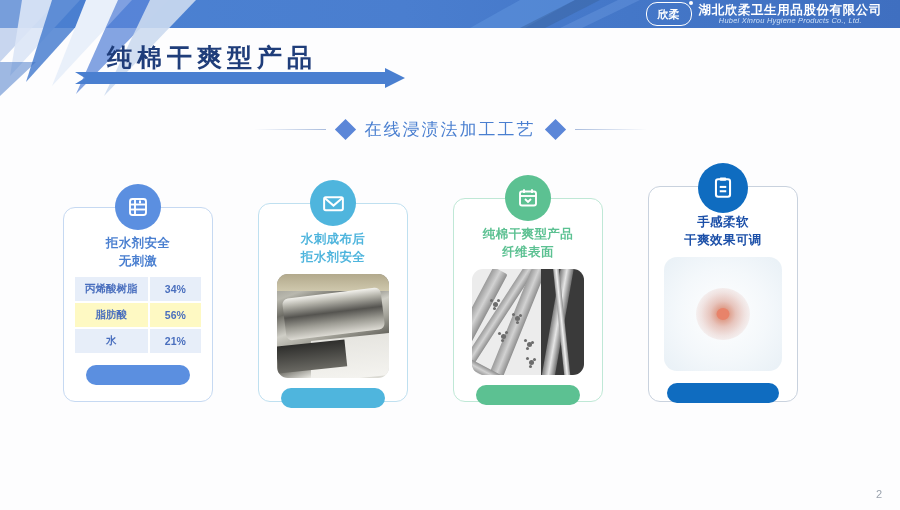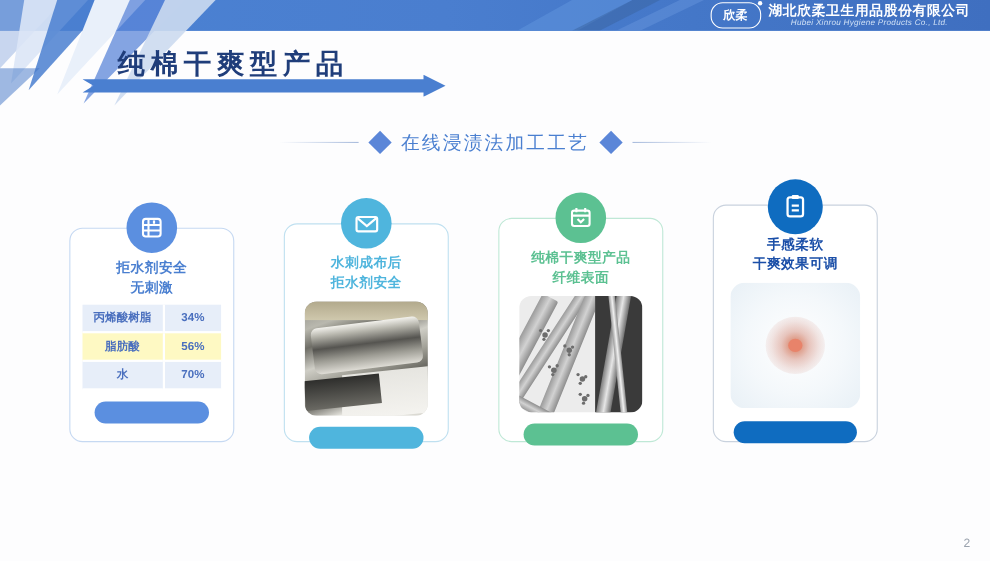--- a/index.html
+++ b/index.html
@@ -151,21 +151,21 @@
             <tr class="r-light">
           <td class="name">丙烯酸树脂</td>
           <td class="val">34%</td>
         </tr>
         <tr class="r-dark">
           <td class="name">脂肪酸</td>
           <td class="val">56%</td>
         </tr>
         <tr class="r-light">
           <td class="name">水</td>
-          <td class="val">70%</td>
+          <td class="val">21%</td>
         </tr>
       </tbody>
         </table>
       <div class="pill" style="background:#5b8fe0;margin-top:10px;"></div>
     </div>
     <div class="icon-circle" style="background:#5b8fe0;">
       <svg width="24" height="24" viewBox="0 0 24 24" fill="none" stroke="#fff" stroke-width="1.9">
         <rect x="4" y="4" width="16" height="16" rx="2.5"></rect>
         <line x1="4" y1="9.5" x2="20" y2="9.5"></line>
         <line x1="4" y1="14.5" x2="20" y2="14.5"></line>

